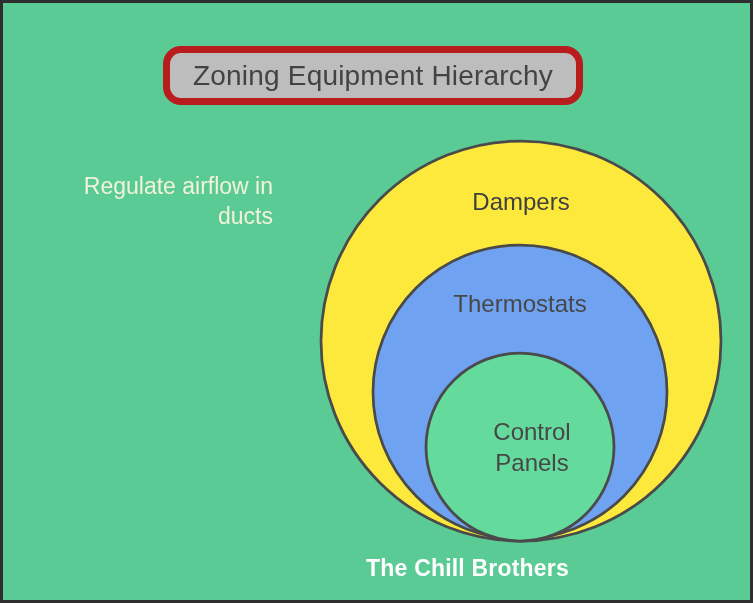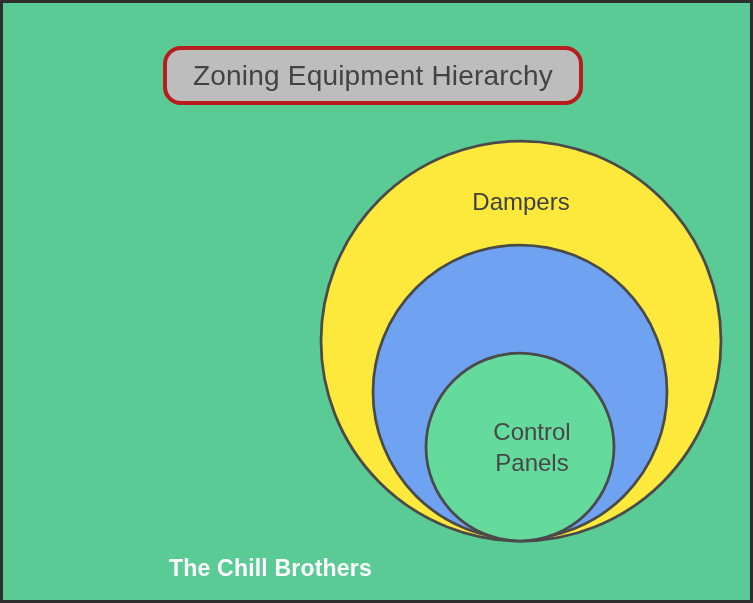--- a/index.html
+++ b/index.html
@@ -13,21 +13,21 @@
     overflow: hidden;
     font-family: "Liberation Sans", "DejaVu Sans", sans-serif;
   }
 
   .title-box {
     position: absolute;
     left: 160px;
     top: 43px;
     width: 420px;
     height: 59px;
-    border: 4px solid #b91c1c;
+    border: 7px solid #b91c1c;
     border-radius: 18px;
     display: flex;
     align-items: center;
     justify-content: center;
   }
   .title-box span {
     font-size: 28px;
     letter-spacing: 0.2px;
   }
 
@@ -65,21 +65,21 @@
   }
   .desc-label.d1 { top: 168px; }
   .desc-label.d2 { top: 272px; }
   .desc-label.d3 { top: 400px; }
 
   .footer-label {
     position: absolute;
     left: 166px;
     top: 552px;
     width: 400px;
-    text-align: left;
+    text-align: right;
     font-size: 23px;
     font-weight: bold;
     letter-spacing: 0.2px;
   }
 </style>
 </head>
 <body>
 
 <div class="canvas" style="background-color: rgb(91, 203, 149);">
 
@@ -87,17 +87,20 @@
     <span style="color: rgb(67, 67, 67);">Zoning Equipment Hierarchy</span>
   </div>
 
   <svg class="rings-svg" viewBox="0 0 753 603" xmlns="http://www.w3.org/2000/svg">
     <circle class="ring" cx="518" cy="338" r="200" fill="#fce93c"></circle>
     <circle class="ring" cx="517" cy="389" r="147" fill="#6fa3f1"></circle>
     <circle class="ring" cx="517" cy="444" r="94" fill="#64da9d"></circle>
   </svg>
 
   <div class="ring-label dampers" style="color: #404040;">Dampers</div>
+  <div class="ring-label thermostats" style="color: rgb(71, 71, 71);">Thermostats</div>
   <div class="ring-label control" style="color: rgb(71, 71, 71);">Control Panels</div>
 
+  <div class="desc-label d1" style="color: rgb(242, 243, 217);">Regulate airflow in
+ducts</div>
 
   <div class="footer-label" style="color: rgb(255, 255, 255);">The Chill Brothers</div>
 </div>
 
 </body></html>

